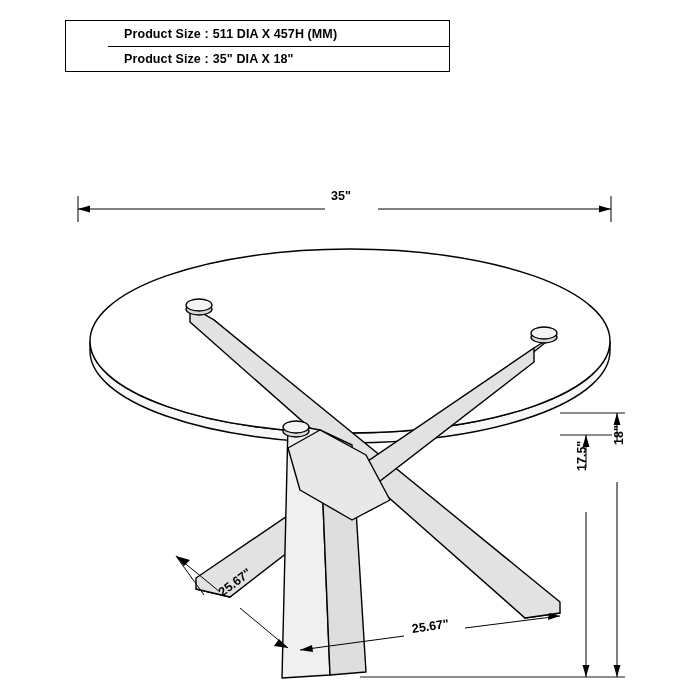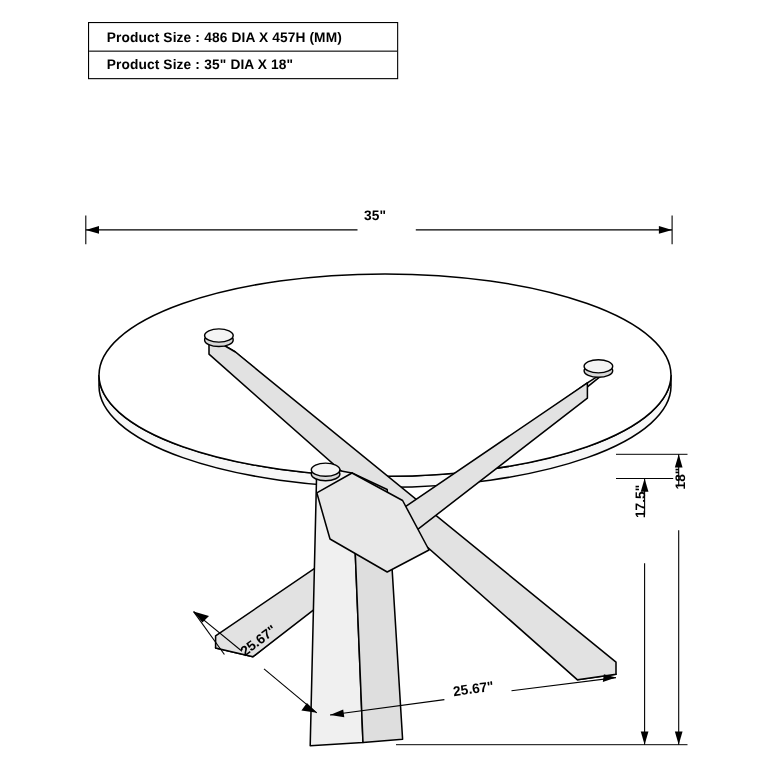--- a/index.html
+++ b/index.html
@@ -18,26 +18,27 @@
   #stage {
     position: absolute;
     left: 0;
     top: 0;
     width: 700px;
     height: 700px;
   }
   
   .spec-table {
     position: absolute;
-    left: 80px;
+    left: 65px;
     top: 20px;
-    width: 282px;
+    width: 385px;
     border: 1.5px solid #000;
     box-sizing: border-box;
     background: #fff;
+    padding-left: 42px;
   }
   .spec-row {
     height: 25px;
     display: flex;
     align-items: center;
     padding-left: 16px;
     box-sizing: border-box;
     font-size: 12.5px;
     font-weight: bold;
     letter-spacing: 0.1px;
@@ -87,21 +88,21 @@
   svg { display: block; }
 </style>
 </head>
 <body>
 
 <div id="stage">
 
   <div class="spec-table">
     <div class="spec-row">
       <span class="spec-label">Product Size :</span>
-      <span class="spec-value">486 DIA X 457H (MM)</span>
+      <span class="spec-value">511 DIA X 457H (MM)</span>
     </div>
     <div class="spec-row">
       <span class="spec-label">Product Size :</span>
       <span class="spec-value">35" DIA X 18"</span>
     </div>
   </div>
 
   <svg width="700" height="700" viewBox="0 0 700 700" style="position:absolute;left:0;top:0;">
 
     <g stroke="#000" stroke-width="1" fill="none">

